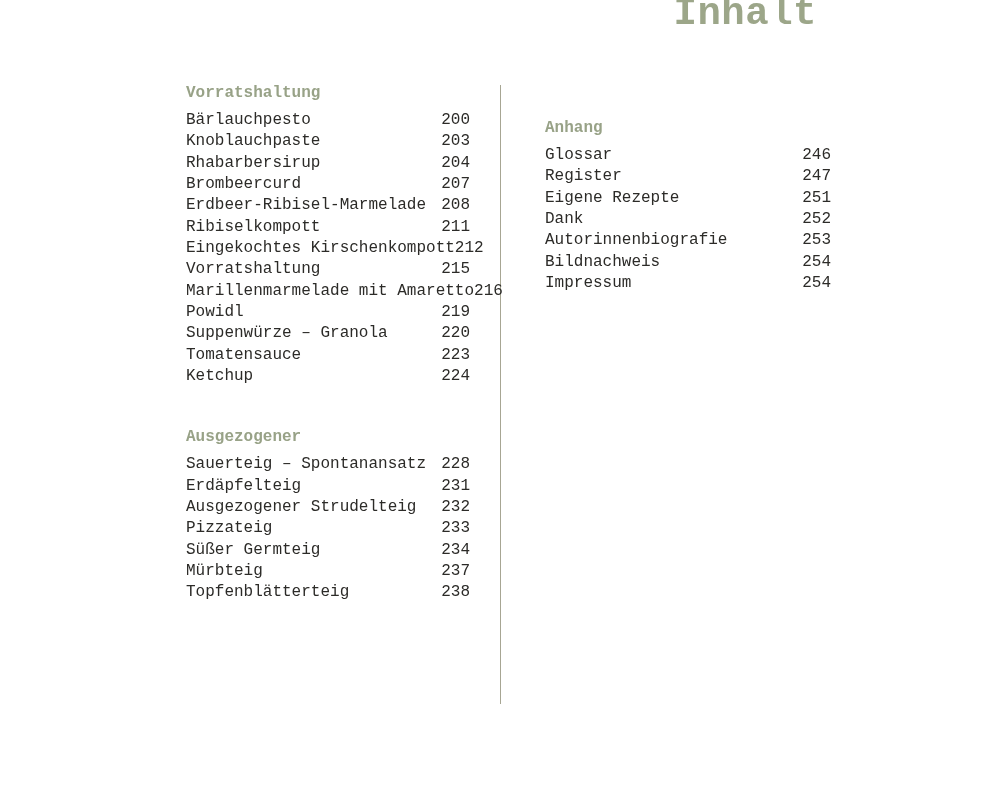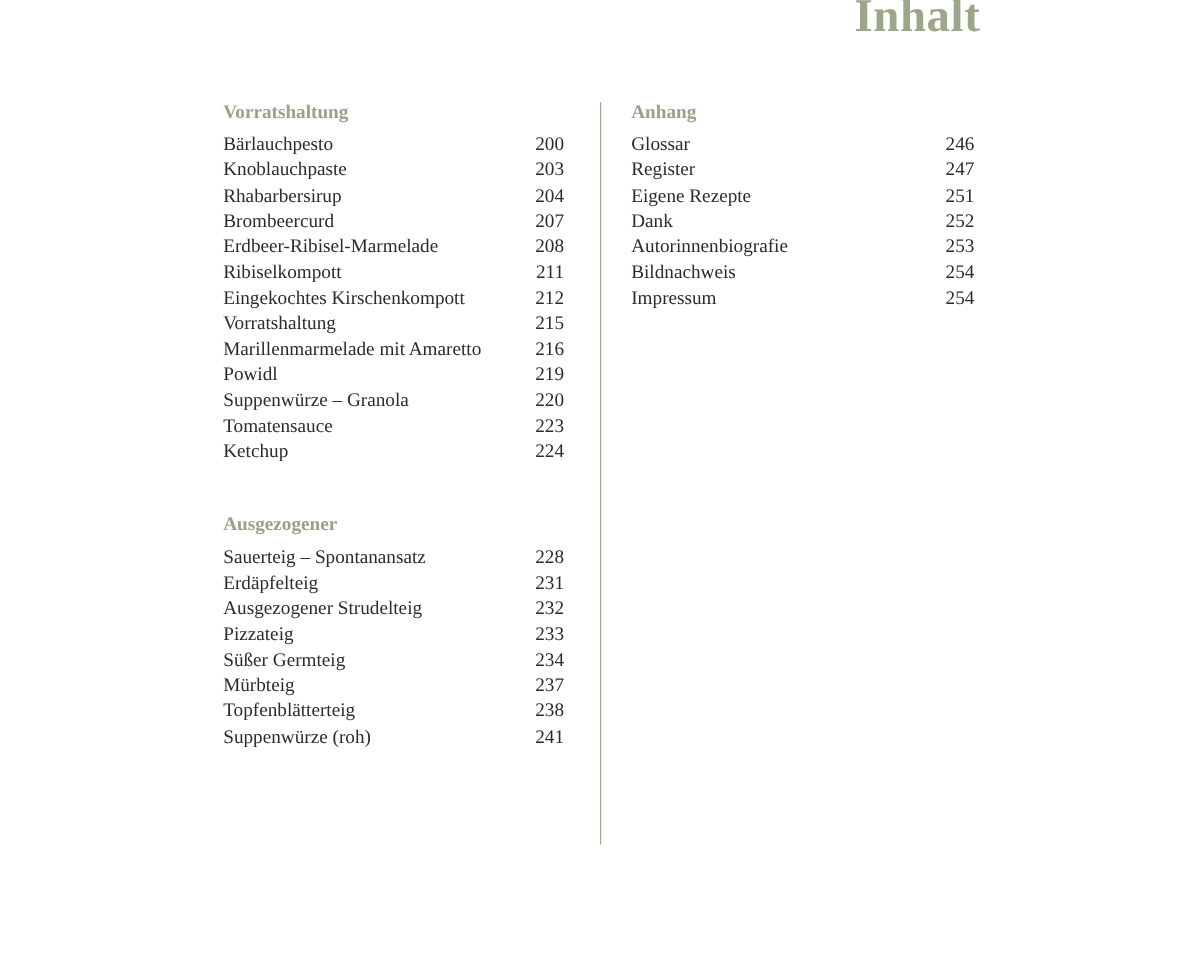--- a/index.html
+++ b/index.html
@@ -6,21 +6,21 @@
     margin: 0;
     padding: 0;
     background: #ffffff;
   }
   .page {
     position: relative;
     width: 1000px;
     height: 704px;
     background: #ffffff;
     overflow: hidden;
-    font-family: Liberation Serif, serif;
+    font-family: Liberation Mono, monospace;
   }
   .page-title {
     position: absolute;
     top: -8px;
     right: 183px;
     margin: 0;
     font-size: 39px;
     line-height: 44px;
     font-weight: 600;
     letter-spacing: 0.5px;
@@ -32,21 +32,21 @@
     top: 85px;
     width: 1px;
     height: 712px;
     background: var(--divider, #a7a693);
   }
   .col {
     position: absolute;
     top: 85px;
   }
   .col-left  { left: 186px; width: 284px; }
-  .col-right { left: 526px; width: 286px; }
+  .col-right { left: 545px; width: 286px; margin-top: 35px; }
   .toc-section + .toc-section { margin-top: 42px; }
   .toc-heading {
     margin: 0 0 8px 0;
     font-size: 16px;
     line-height: 17px;
     font-weight: 700;
     color: var(--accent, #98a287);
   }
   .toc-row {
     display: flex;
@@ -168,24 +168,20 @@
   <div class="toc-row">
     <span class="toc-label">Mürbteig</span>
     <span class="toc-page">237</span>
   </div>
 
   <div class="toc-row">
     <span class="toc-label">Topfenblätterteig</span>
     <span class="toc-page">238</span>
   </div>
 
-  <div class="toc-row">
-    <span class="toc-label">Suppenwürze (roh)</span>
-    <span class="toc-page">241</span>
-  </div>
 
 </div>
   </section>
 </div>
   <div class="col col-right">
   <section class="toc-section">
     <h2 class="toc-heading">Anhang</h2>
     <div class="toc-entries">
   <div class="toc-row">
     <span class="toc-label">Glossar</span>

